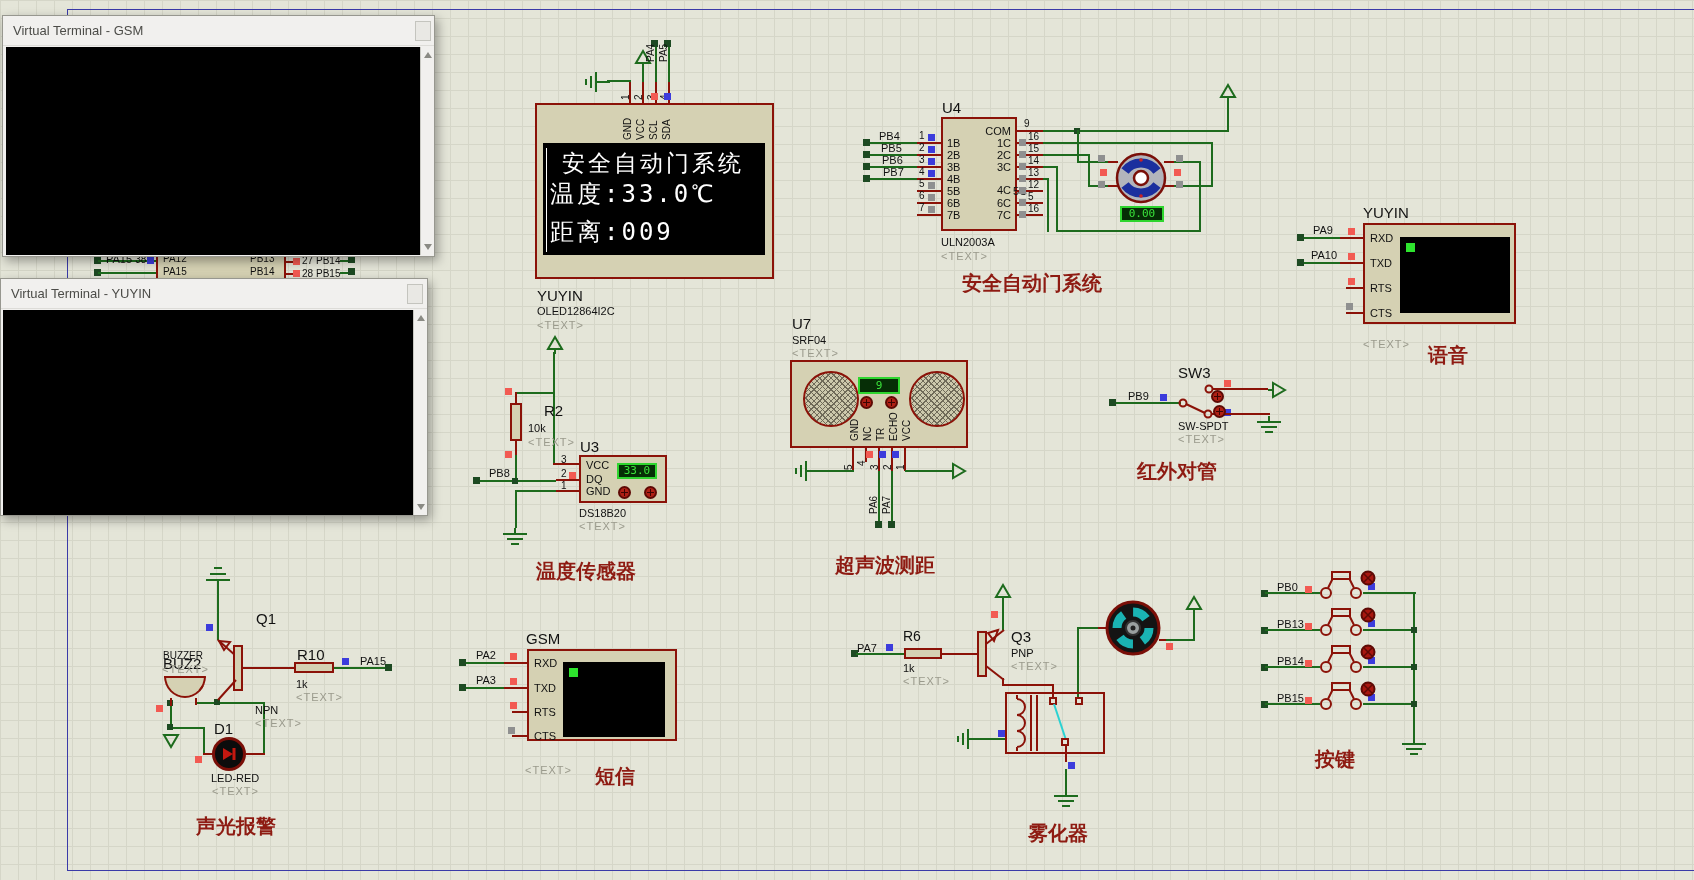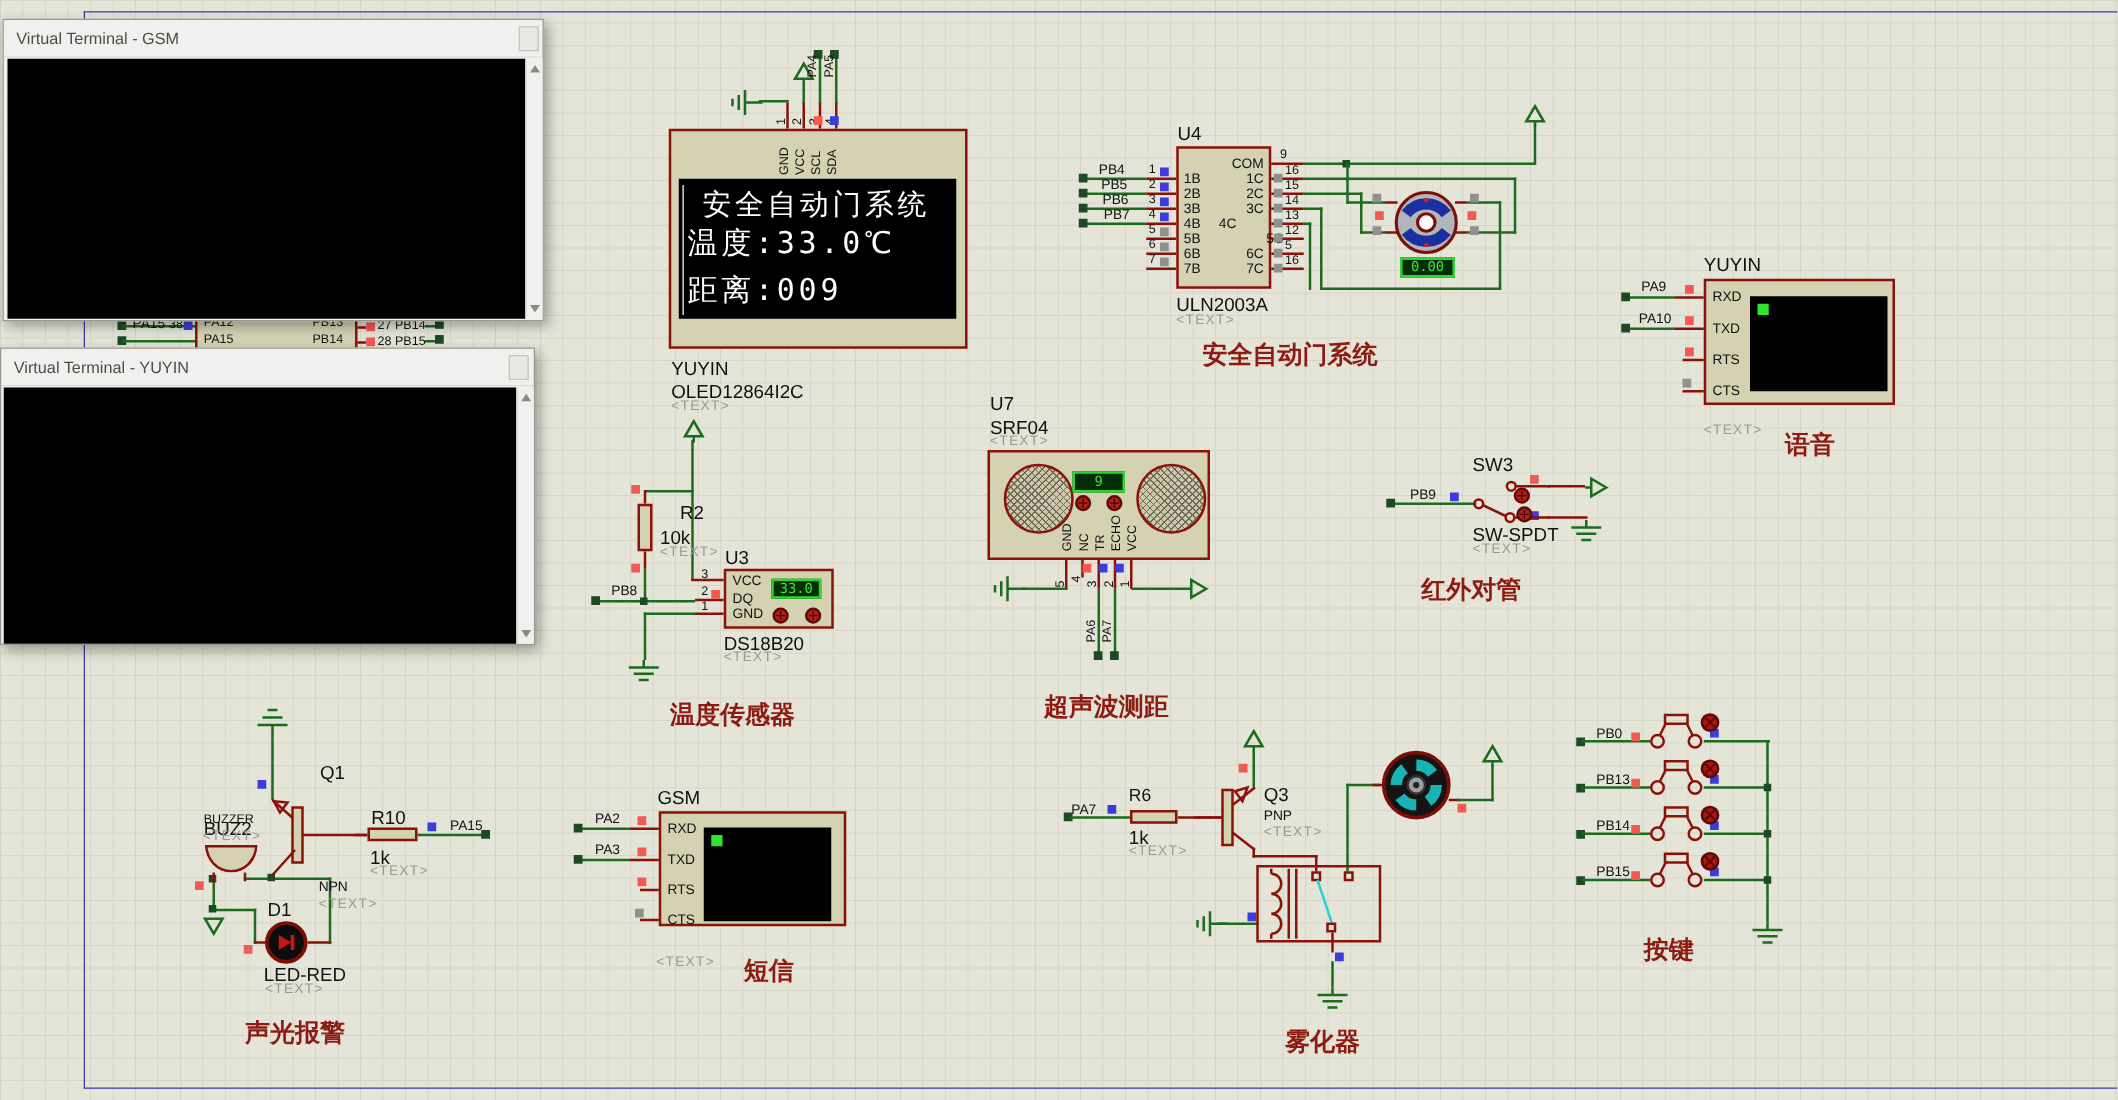--- a/index.html
+++ b/index.html
@@ -9,21 +9,21 @@
  background-size:18px 18px}
 .abs{position:absolute}
 .wg{position:absolute;background:#1d6b1d}
 .wr{position:absolute;background:#8b1208}
 .sq{position:absolute;width:7px;height:7px}
 .sqe{background:#1d4a22}.sqb{background:#3c3cdc}.sqp{background:#f25a52}.sqg{background:#8f9090}
 .dot{position:absolute;width:6px;height:6px;background:#1d4a22}
 .body{position:absolute;background:#d5d1b3;border:2px solid #8b1208}
 .lbl{position:absolute;color:#111;font-size:11px;white-space:nowrap}
 .ref{position:absolute;color:#111;font-size:15px;white-space:nowrap}
-.val{position:absolute;color:#111;font-size:15px;white-space:nowrap}
+.val{position:absolute;color:#111;font-size:11px;white-space:nowrap}
 .ph{position:absolute;color:#9a9a8c;font-size:11px;white-space:nowrap;letter-spacing:1px}
 .cap{position:absolute;color:#8e1b12;font-size:20px;font-weight:bold;white-space:nowrap}
 .pnum{position:absolute;color:#111;font-size:10px;white-space:nowrap}
 .vt{position:absolute;color:#111;font-size:10px;white-space:nowrap;transform:rotate(-90deg);transform-origin:left top}
 .scrn{position:absolute;background:#000}
 .grnbox{position:absolute;background:#062e06;border:2px solid #2fd52f;color:#3ae23a;font-size:11px;
  font-family:"DejaVu Sans Mono",monospace;text-align:center}
 .rbtn{position:absolute;width:13px;height:13px;border-radius:50%;background:#b02015;border:2px solid #5e0a05}
 .rbtn::before{content:"";position:absolute;left:4px;top:1px;width:1px;height:7px;background:#3c0503}
 .rbtn::after{content:"";position:absolute;left:1px;top:4px;width:7px;height:1px;background:#3c0503}
@@ -160,21 +160,21 @@
     <div class="lbl" style="left:947px;top:149px">2B</div>
     <div class="lbl" style="left:947px;top:161px">3B</div>
     <div class="lbl" style="left:947px;top:173px">4B</div>
     <div class="lbl" style="left:947px;top:185px">5B</div>
     <div class="lbl" style="left:947px;top:197px">6B</div>
     <div class="lbl" style="left:947px;top:209px">7B</div>
     <div class="lbl" style="left:975px;top:125px;width:36px;text-align:right">COM</div>
     <div class="lbl" style="left:975px;top:137px;width:36px;text-align:right">1C</div>
     <div class="lbl" style="left:975px;top:149px;width:36px;text-align:right">2C</div>
     <div class="lbl" style="left:975px;top:161px;width:36px;text-align:right">3C</div>
-    <div class="lbl" style="left:975px;top:173px;width:36px;text-align:left">4C</div>
+    <div class="lbl" style="left:975px;top:184px;width:36px;text-align:right">4C</div>
     <div class="lbl" style="left:1002px;top:185px;width:36px;text-align:center">5C</div>
     <div class="lbl" style="left:975px;top:197px;width:36px;text-align:right">6C</div>
     <div class="lbl" style="left:975px;top:209px;width:36px;text-align:right">7C</div>
   </div>
   <div>
     <div class="wr" style="left:1017px;top:130px;width:26px;height:2px"></div>
     <div class="wr" style="left:1017px;top:142px;width:26px;height:2px"></div>
       <div class="sq sqg" style="left:1019px;top:139px"></div>
     <div class="wr" style="left:1017px;top:154px;width:26px;height:2px"></div>
       <div class="sq sqg" style="left:1019px;top:151px"></div>

